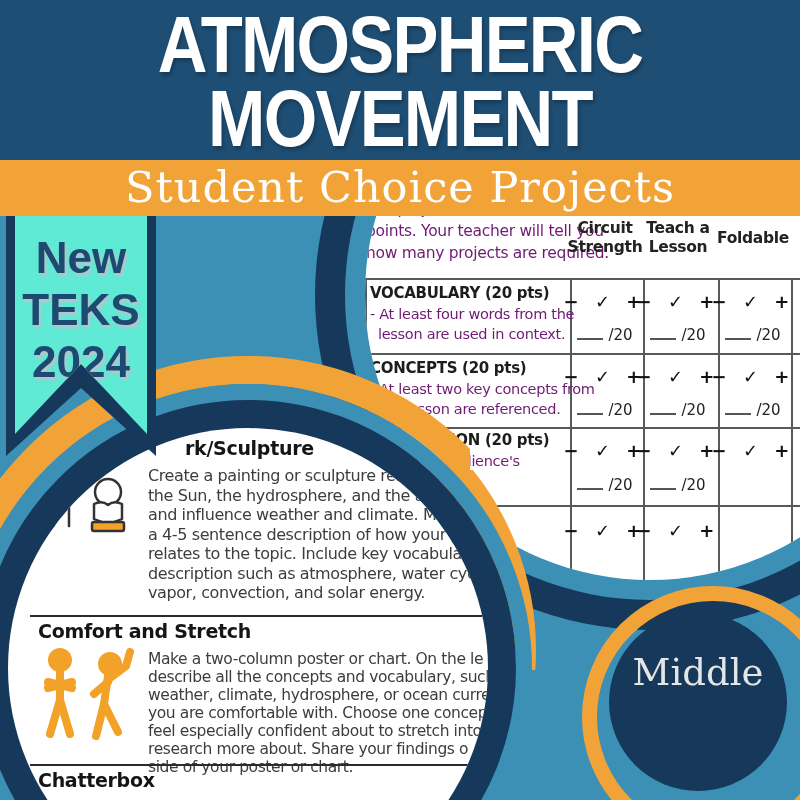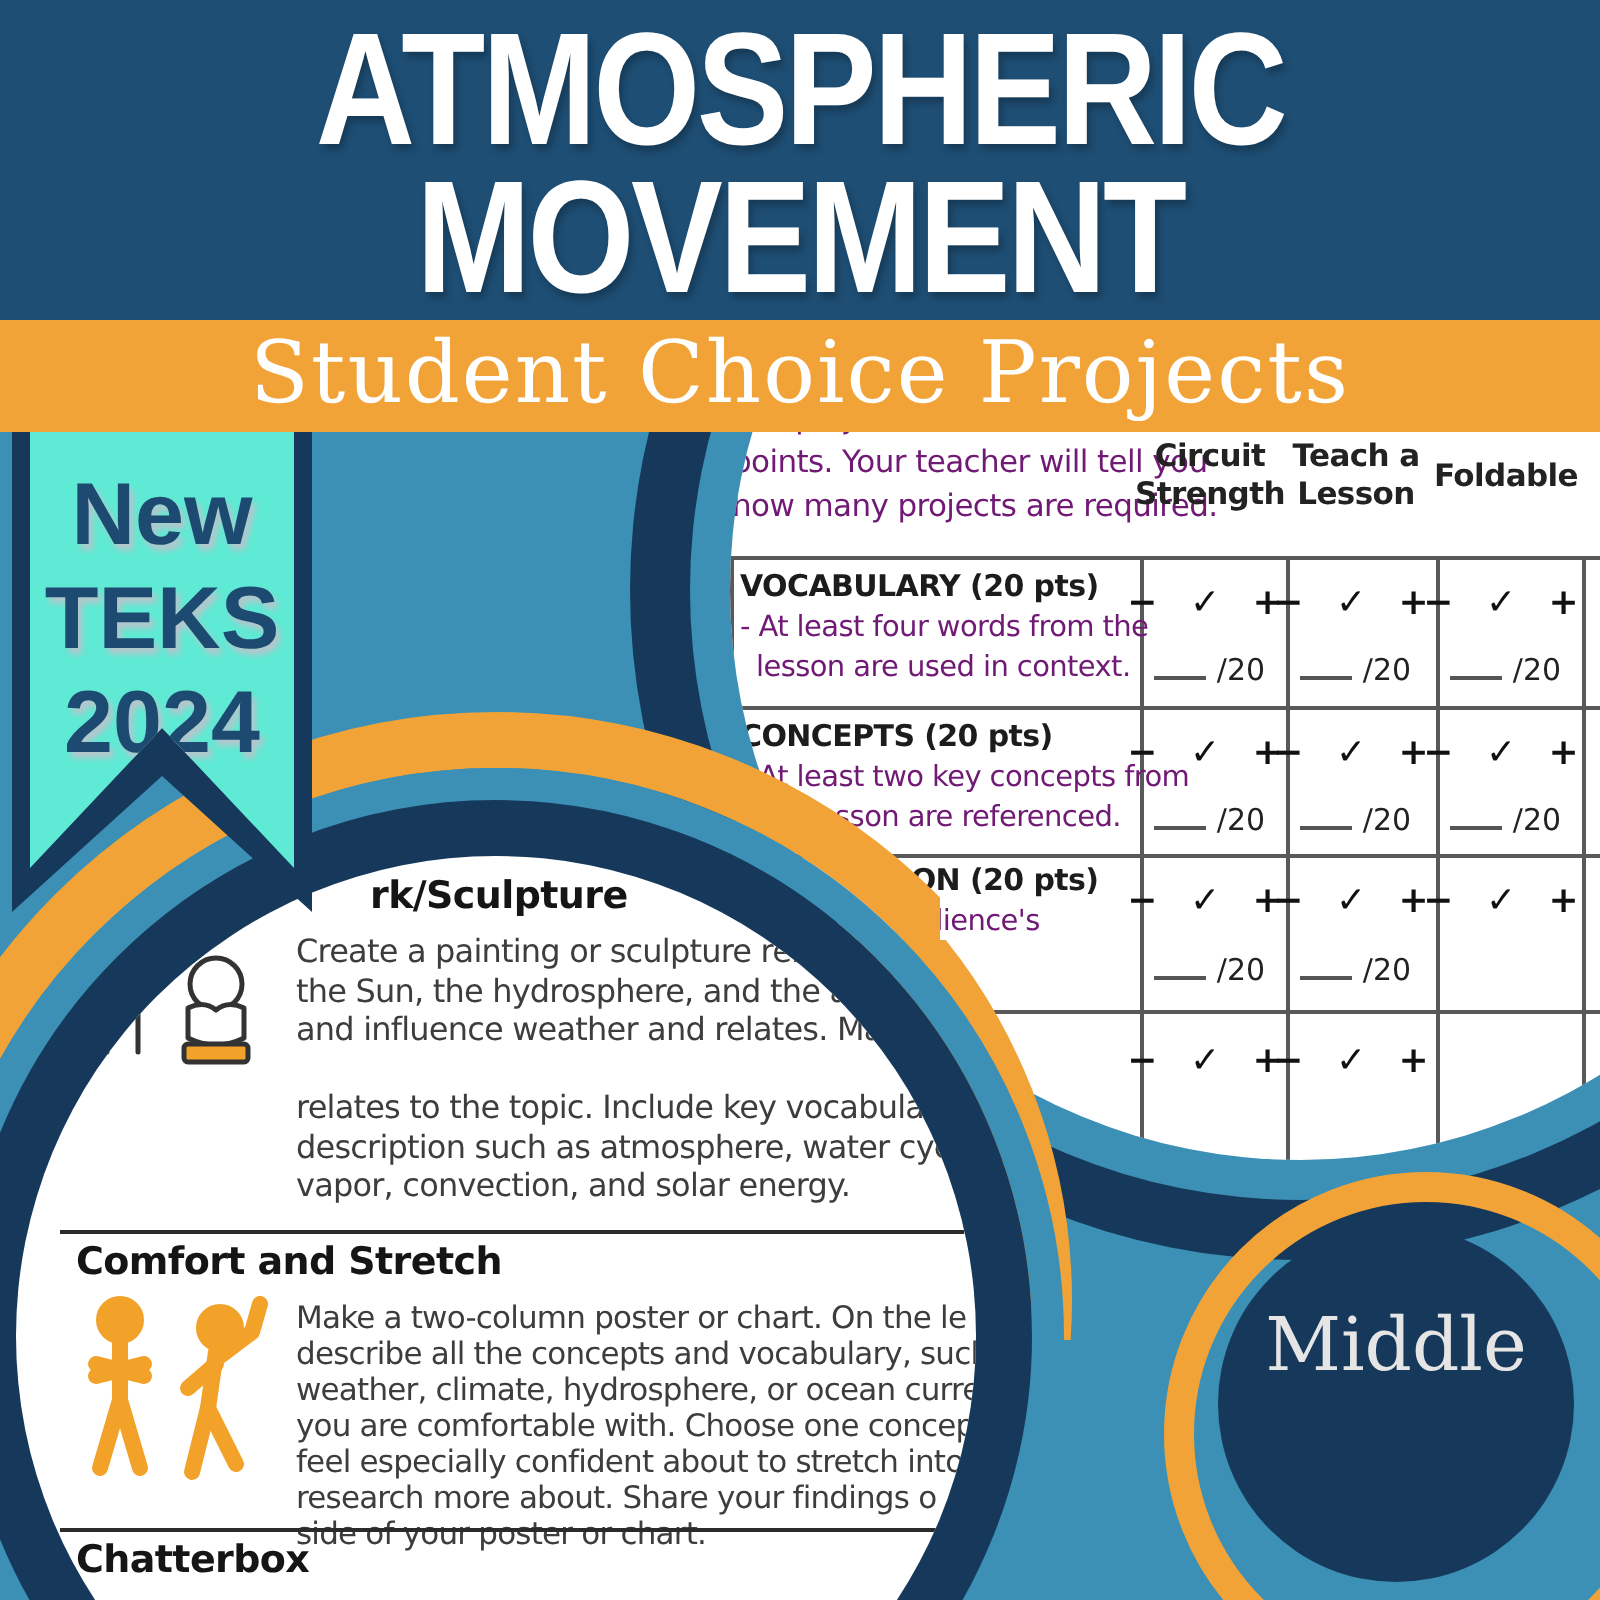--- a/index.html
+++ b/index.html
@@ -148,21 +148,22 @@
         <rect x="4" y="12" width="7" height="12" fill="#F2A129"></rect>
         <line x1="7.5" y1="24" x2="7.5" y2="52"></line>
         <circle cx="62" cy="18" r="13" fill="#fff"></circle>
         <path d="M48 30 Q56 26 62 31 Q68 26 76 30 L76 45 Q62 52 48 45 Z" fill="#fff"></path>
         <rect x="46" y="48" width="32" height="9" rx="2" fill="#F2A129"></rect>
       </g>
     </svg>
 
     <div class="p1line" style="left:140px;top:38px;">Create a painting or sculpture related</div>
     <div class="p1line" style="left:140px;top:57.5px;">the Sun, the hydrosphere, and the atm</div>
-    <div class="p1line" style="left:140px;top:77px;">and influence weather and relates. Make</div>
+    <div class="p1line" style="left:140px;top:77px;">and influence weather and climate. Make</div>
+    <div class="p1line" style="left:140px;top:96.5px;">a 4-5 sentence description of how your pie</div>
     <div class="p1line" style="left:140px;top:116px;">relates to the topic. Include key vocabulary</div>
     <div class="p1line" style="left:140px;top:135.5px;">description such as atmosphere, water cycle</div>
     <div class="p1line" style="left:140px;top:155px;">vapor, convection, and solar energy.</div>
 
     <div class="rule" style="top:187px;"></div>
     <div class="proj-h" style="left:30px;top:192px;">Comfort and Stretch</div>
 
     <svg class="abs" style="left:30px;top:220px;" width="104" height="96" viewBox="0 0 104 96">
       <g fill="none" stroke="#F2A129" stroke-width="8" stroke-linecap="round" stroke-linejoin="round">
         <circle cx="22" cy="12" r="8" fill="#F2A129"></circle>

